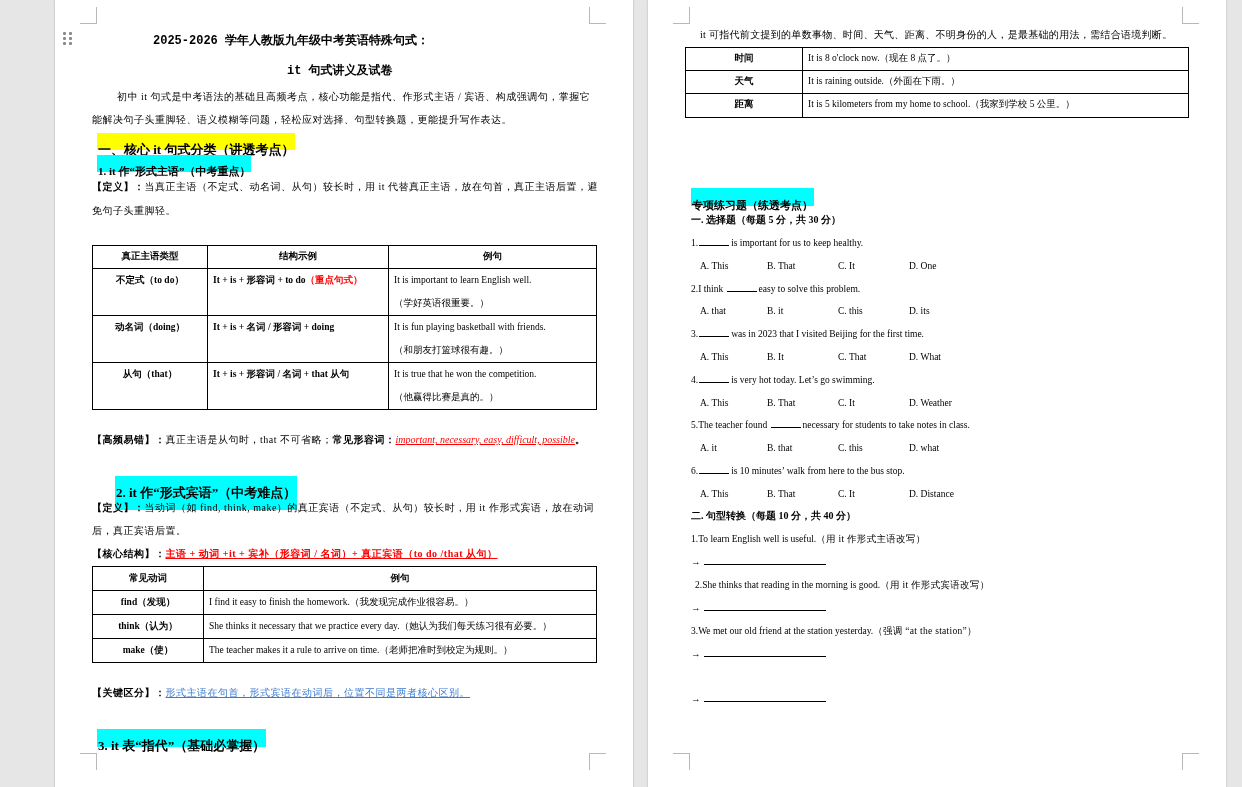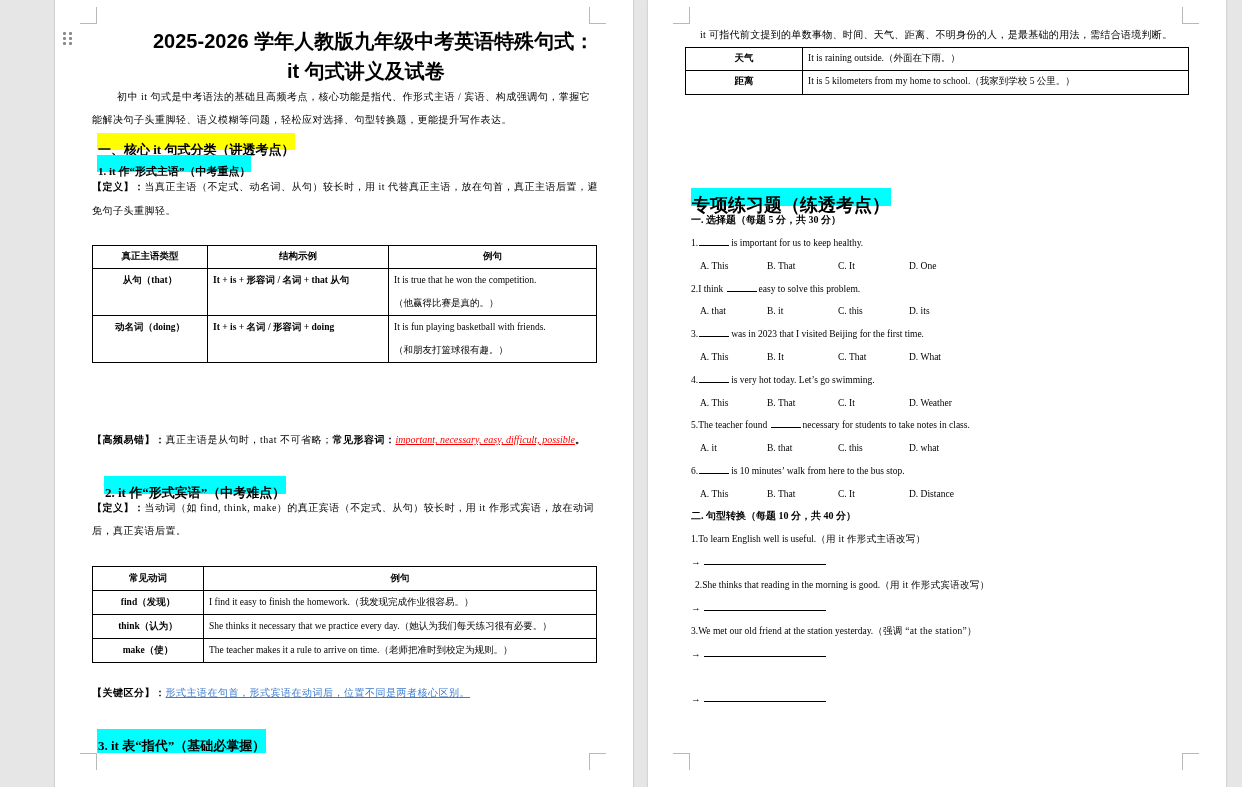--- a/index.html
+++ b/index.html
@@ -11,21 +11,21 @@
     .tl{left:25px;top:7px;border-right-width:1px;border-bottom-width:1px}
     .tr{left:534px;top:7px;border-left-width:1px;border-bottom-width:1px}
     .bl{left:25px;top:753px;border-right-width:1px;border-top-width:1px}
     .br{left:534px;top:753px;border-left-width:1px;border-top-width:1px}
     .drag{position:absolute;left:8px;top:32px;width:10px;height:14px}
     .drag i{position:absolute;width:3px;height:3px;background:#8a8a8a;border-radius:1px}
     .ln{position:absolute;white-space:nowrap;font-size:10px;line-height:14px}
     .cn{letter-spacing:.5px}
     .cn2{letter-spacing:.3px}
     .b{font-weight:bold}
-    .title{position:absolute;white-space:nowrap;font-family:Liberation Sans, sans-serif;font-weight:bold;font-size:20px;line-height:22px}
+    .title{position:absolute;white-space:nowrap;font-family:Liberation Mono, monospace;font-weight:bold;font-size:12px;line-height:22px}
     .hd{position:absolute;white-space:nowrap;font-weight:bold;padding:8px 1px}
     .hl-y{background:#ffff00}
     .hl-c{background:#00ffff}
     .red{color:#ff0000}
     .blue{color:#3d7bcf}
     .u{text-decoration:underline}
     .it{font-style:italic}
     table{position:absolute;border-collapse:collapse;table-layout:fixed;font-size:9.5px}
     td{border:1px solid #000;vertical-align:top;white-space:nowrap;overflow:hidden}
     .th{text-align:center;font-weight:bold;line-height:21px}
@@ -85,49 +85,60 @@
         <col style="width:181px">
         <col style="width:208px">
       </colgroup>
     <tbody>
         <tr class="hrow">
       <td class="th">真正主语类型</td>
       <td class="th">结构示例</td>
       <td class="th">例句</td>
     </tr>
     <tr class="row">
-      <td class="c b">从句（that）</td>
-      <td class="pl b">It + is + 形容词 / 名词 + that 从句</td>
+      <td class="c b">不定式（to do）</td>
+      <td class="pl b"><span>It + is + 形容词 + to do</span><span class="red">（重点句式）</span></td>
       <td class="pl">
-            <div>It is true that he won the competition.</div>
-            <div>（他赢得比赛是真的。）</div>
+            <div>It is important to learn English well.</div>
+            <div>（学好英语很重要。）</div>
           </td>
     </tr>
     <tr class="row">
       <td class="c b">动名词（doing）</td>
       <td class="pl b">It + is + 名词 / 形容词 + doing</td>
       <td class="pl">
             <div>It is fun playing basketball with friends.</div>
             <div>（和朋友打篮球很有趣。）</div>
           </td>
     </tr>
+    <tr class="row">
+      <td class="c b">从句（that）</td>
+      <td class="pl b">It + is + 形容词 / 名词 + that 从句</td>
+      <td class="pl">
+            <div>It is true that he won the competition.</div>
+            <div>（他赢得比赛是真的。）</div>
+          </td>
+    </tr>
   </tbody>
     </table>
 
   <div class="ln cn" style="left:37px;top:433px">
     <span class="b">【高频易错】：</span><span>真正主语是从句时，that 不可省略；</span><span class="b">常见形容词：</span><span class="red u it" style="letter-spacing:0">important, necessary, easy, difficult, possible</span><span class="b">。</span>
   </div>
 
-  <div class="hd hl-c" style="left:49px;top:476px;height:18px;font-size:13px;line-height:18px">2. it 作“形式宾语”（中考难点）</div>
+  <div class="hd hl-c" style="left:60px;top:476px;height:34px;font-size:13px;line-height:18px">2. it 作“形式宾语”（中考难点）</div>
 
   <div class="ln cn" style="left:37px;top:501px">
     <span class="b">【定义】：</span><span>当动词（如 find, think, make）的真正宾语（不定式、从句）较长时，用 it 作形式宾语，放在动词</span>
   </div>
   <div class="ln cn" style="left:37px;top:524px">后，真正宾语后置。</div>
 
+  <div class="ln cn" style="left:37px;top:547px">
+    <span class="b">【核心结构】：</span><span class="red u b">主语 + 动词 +it + 宾补（形容词 / 名词）+ 真正宾语（to do /that 从句）</span>
+  </div>
 
   <table class="t2" style="left:37px;top:566px;width:504px">
     <colgroup>
         <col style="width:111px">
         <col style="width:393px">
       </colgroup>
     <tbody>
         <tr>
       <td class="th">常见动词</td>
       <td class="th">例句</td>
@@ -144,49 +155,53 @@
       <td class="c b">make（使）</td>
       <td class="pl">The teacher makes it a rule to arrive on time.（老师把准时到校定为规则。）</td>
     </tr>
   </tbody>
     </table>
 
   <div class="ln cn" style="left:37px;top:686px">
     <span class="b">【关键区分】：</span><span class="blue u">形式主语在句首，形式宾语在动词后，位置不同是两者核心区别。</span>
   </div>
 
-  <div class="hd hl-c" style="left:42px;top:729px;height:24px;font-size:13px;line-height:18px">3. it 表“指代”（基础必掌握）</div>
+  <div class="hd hl-c" style="left:42px;top:729px;height:18px;font-size:13px;line-height:18px">3. it 表“指代”（基础必掌握）</div>
 </div>
 
 <div class="page" id="page2">
   <div class="mark tl"></div>
   <div class="mark tr"></div>
   <div class="mark bl"></div>
   <div class="mark br"></div>
 
   <div class="ln cn2" style="left:52px;top:28px">it 可指代前文提到的单数事物、时间、天气、距离、不明身份的人，是最基础的用法，需结合语境判断。</div>
 
   <table class="t3" style="left:37px;top:47px;width:503px">
     <colgroup>
         <col style="width:117px">
         <col style="width:386px">
       </colgroup>
     <tbody>
     <tr>
+      <td class="c b">时间</td>
+      <td class="pl">It is 8 o'clock now.（现在 8 点了。）</td>
+    </tr>
+    <tr>
       <td class="c b">天气</td>
       <td class="pl">It is raining outside.（外面在下雨。）</td>
     </tr>
     <tr>
       <td class="c b" style="height:24px">距离</td>
       <td class="pl" style="height:24px">It is 5 kilometers from my home to school.（我家到学校 5 公里。）</td>
     </tr>
   </tbody>
     </table>
 
-  <div class="hd hl-c" style="left:43px;top:188px;height:18px;font-size:18px;line-height:18px">专项练习题（练透考点）</div>
+  <div class="hd hl-c" style="left:43px;top:188px;height:18px;font-size:11px;line-height:18px">专项练习题（练透考点）</div>
 
   <div class="ln b" style="left:43px;top:213px">一. 选择题（每题 5 分，共 30 分）</div>
 
   <div class="ln q" style="left:43px;top:236px">
     <span>1.</span><span></span><span class="blank"></span><span>is important for us to keep healthy.</span>
   </div>
   <div class="opts" style="top:259px">
     <span>A. This</span>
     <span>B. That</span>
     <span>C. It</span>

